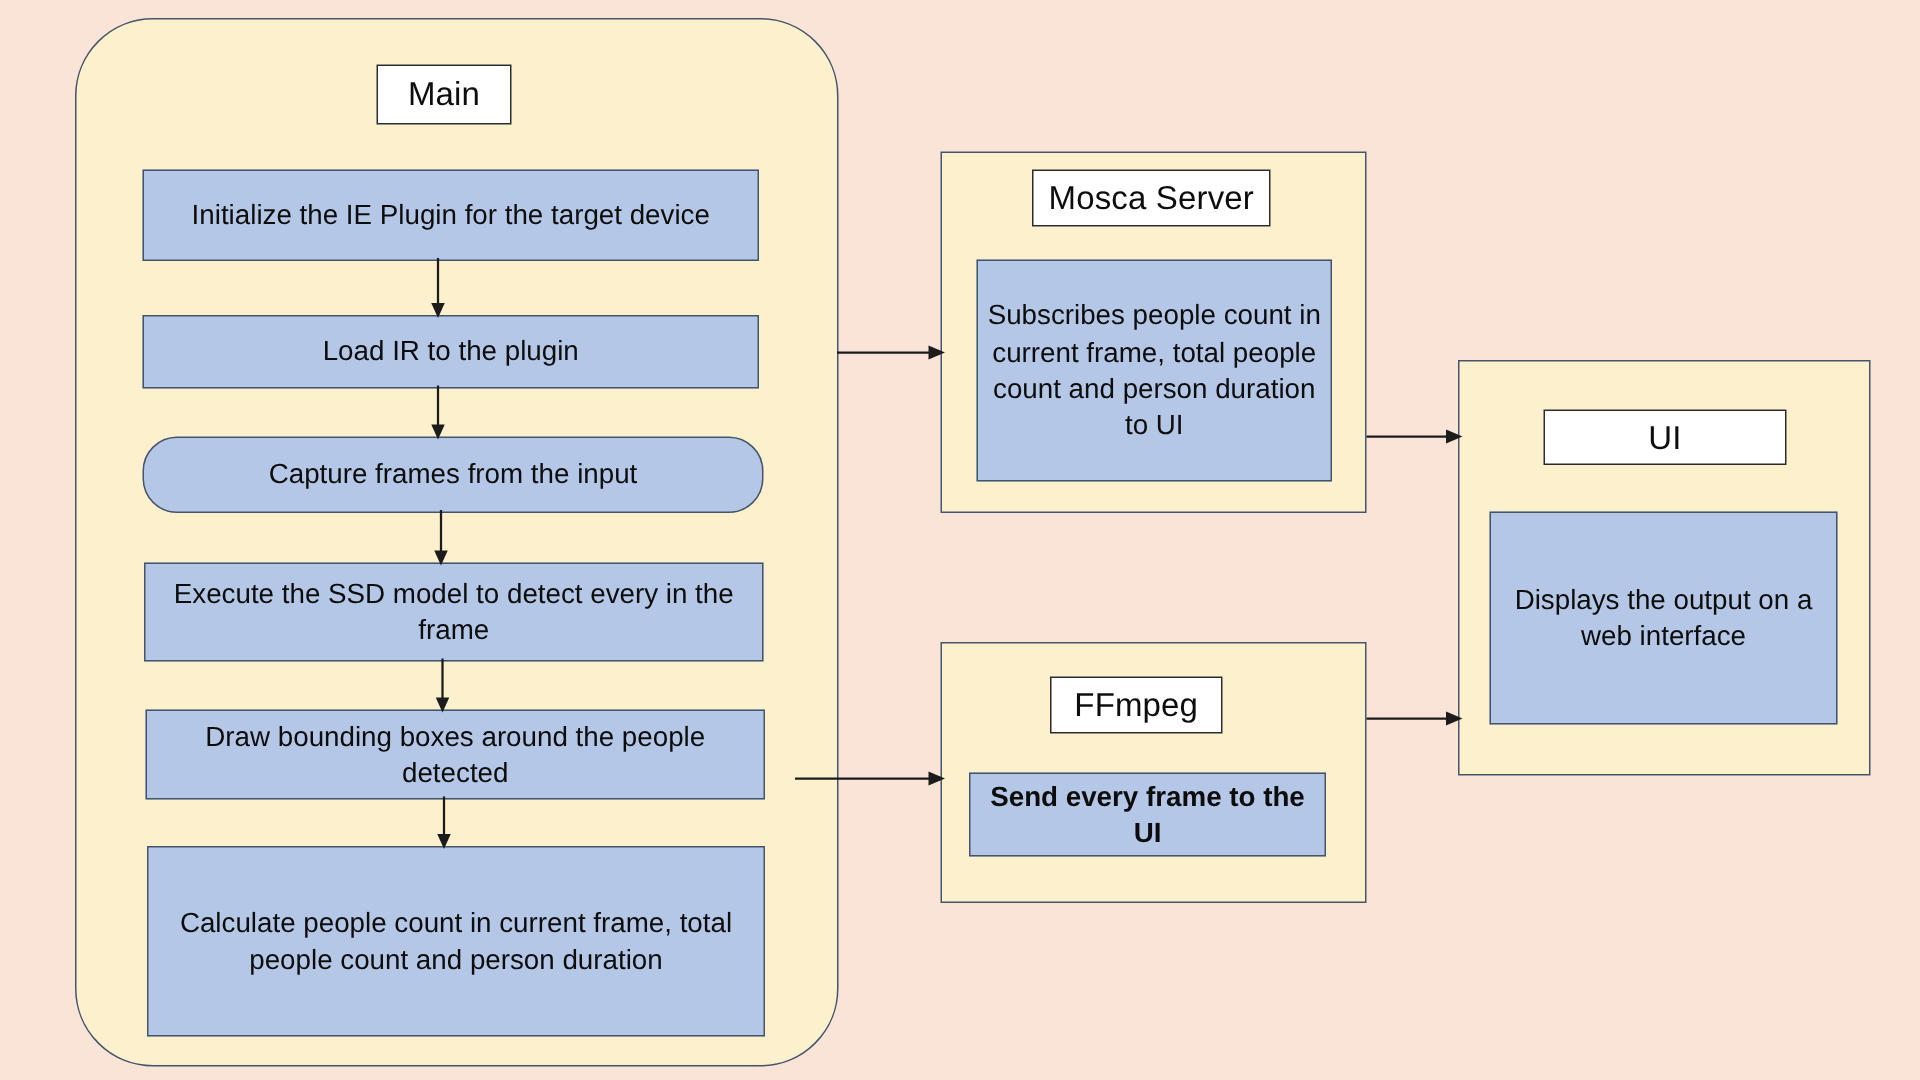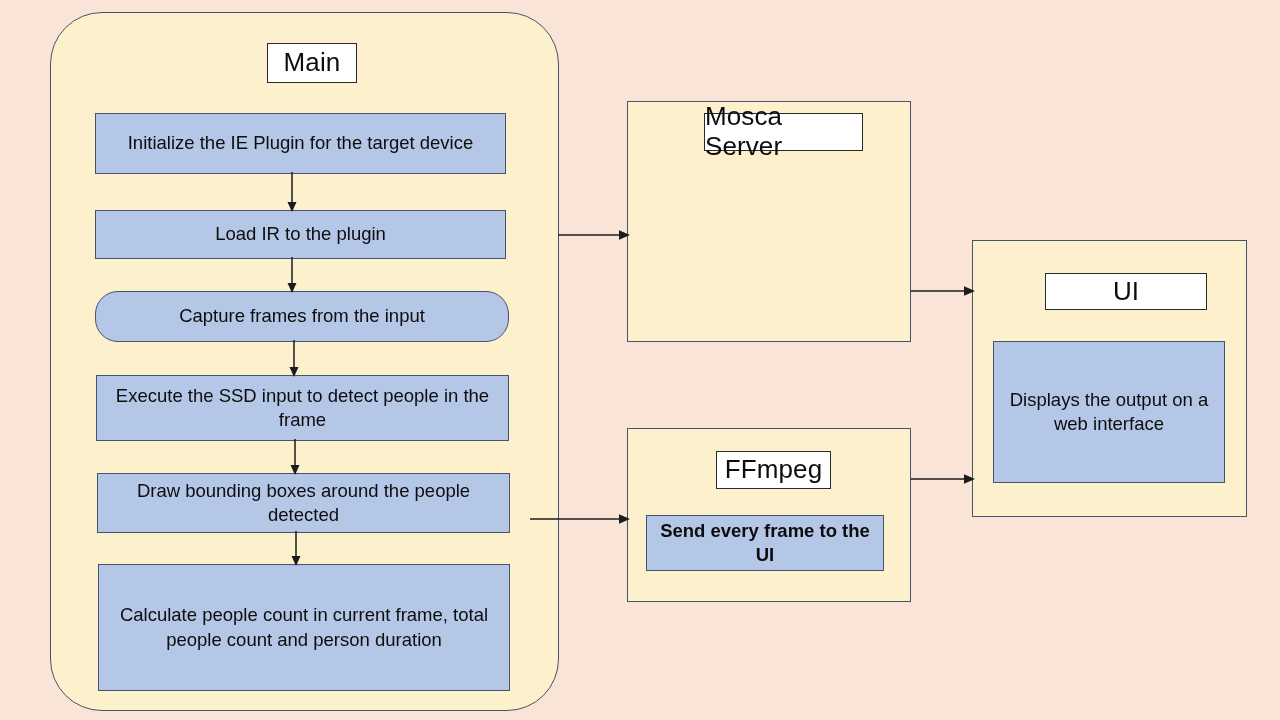--- a/index.html
+++ b/index.html
@@ -33,24 +33,23 @@
   
   .title-chip {
     position: absolute;
     background: #ffffff;
     border: 1.5px solid #2b2b2b;
     box-sizing: border-box;
     display: flex;
     align-items: center;
     justify-content: center;
     color: #0d0d0d;
-    font-size: 26px;
+    font-size: 22px;
     line-height: 1.15;
     letter-spacing: 0.1px;
-    margin-left: 16px;
   }
 
   
   .proc {
     position: absolute;
     background: #b4c7e7;
     border: 1.2px solid #44546a;
     box-sizing: border-box;
     display: flex;
     align-items: center;
@@ -97,21 +96,21 @@
 
   <div class="proc" style="left:95px; top:210px; width:411px; height:49px;">
     <span>Load IR to the plugin</span>
   </div>
 
   <div class="proc" style="left:95px; top:291px; width:414px; height:51px;border-radius:23px;">
     <span>Capture frames from the input</span>
   </div>
 
   <div class="proc" style="left:96px; top:375px; width:413px; height:66px;">
-    <span>Execute the SSD input to detect people in the frame</span>
+    <span>Execute the SSD model to detect every in the frame</span>
   </div>
 
   <div class="proc" style="left:97px; top:473px; width:413px; height:60px;">
     <span>Draw bounding boxes around the people detected</span>
   </div>
 
   <div class="proc" style="left:98px; top:564px; width:412px; height:127px;">
     <span>Calculate people count in current frame, total people count and person duration</span>
   </div>
 
@@ -139,20 +138,23 @@
     <line x1="11" y1="0" x2="11" y2="27"></line>
     <polygon points="11,35 6.5,25 15.5,25"></polygon>
   </svg>
 
   <div class="container" style="left:627px; top:101px; width:284px; height:241px;"></div>
 
   <div class="title-chip" style="left:688px; top:113px; width:159px; height:38px;">
     <span>Mosca Server</span>
   </div>
 
+  <div class="proc narrow" style="left:651px; top:173px; width:237px; height:148px;">
+    <span>Subscribes people count in current frame, total people count and person duration to UI</span>
+  </div>
 
   <div class="container" style="left:627px; top:428px; width:284px; height:174px;"></div>
 
   <div class="title-chip" style="left:700px; top:451px; width:115px; height:38px;">
     <span>FFmpeg</span>
   </div>
 
   <div class="proc narrow" style="left:646px; top:515px; width:238px; height:56px;font-weight:bold;">
     <span>Send every frame to the UI</span>
   </div>

